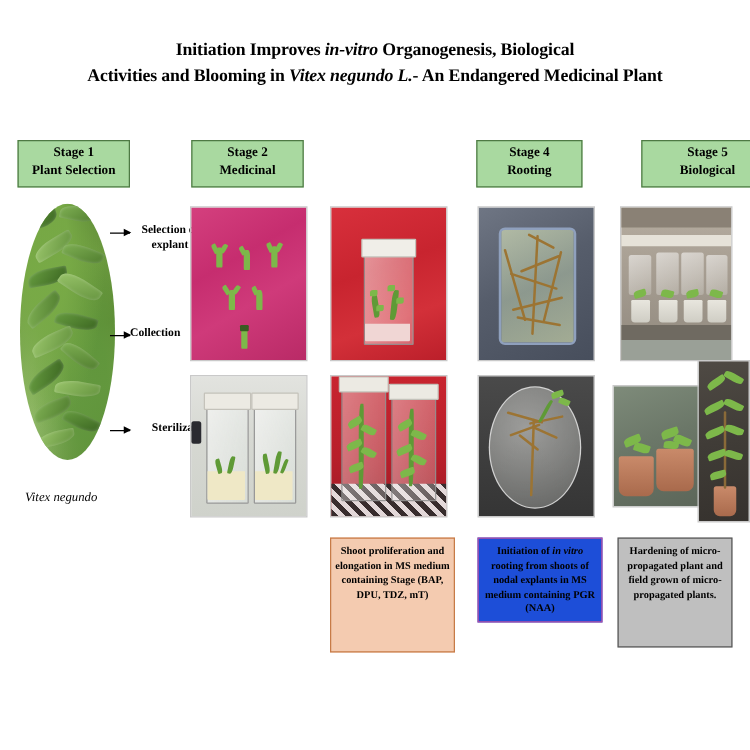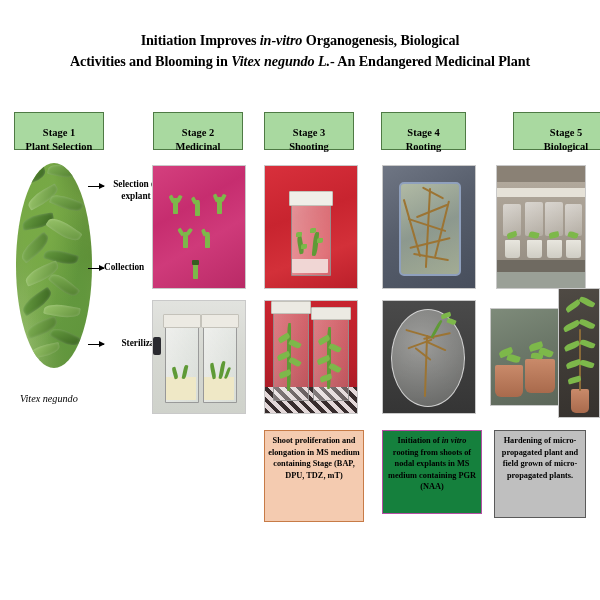--- a/index.html
+++ b/index.html
@@ -18,21 +18,21 @@
     font-family:"Liberation Serif",serif;
   }
   .title .ln{display:block;white-space:nowrap;}
   .title i{font-style:italic;}
 
   
   .stage-head{
     position:absolute;
     background:#a9d9a0;border:1.5px solid #4e7a44;
     text-align:center;font-weight:bold;font-size:10.5px;
-    line-height:14px;padding-top:13px;box-sizing:border-box;
+    line-height:14px;padding-top:3px;box-sizing:border-box;
     font-family:"Liberation Serif",serif;
   }
   .stage-head span{display:block;}
 
   
   .photo{position:absolute;overflow:hidden;}
   .photo.bord{border:1px solid #c9c9c9;}
 
   
   .oval{
@@ -105,24 +105,20 @@
     <span class="ln"><span>Activities and Blooming in </span><i>Vitex negundo L.</i><span>- An Endangered Medicinal Plant</span></span>
   </div>
 
   <div class="stage-head" style="left:14px;top:112px;width:90px;height:38px;">
     <span>Stage 1</span>
     <span>Plant Selection</span>
   </div>
   <div class="stage-head" style="left:153px;top:112px;width:90px;height:38px;">
     <span>Stage 2</span>
     <span>Medicinal</span>
-  </div>
-  <div class="stage-head" style="left:264px;top:112px;width:90px;height:38px;">
-    <span>Stage 3</span>
-    <span>Shooting</span>
   </div>
   <div class="stage-head" style="left:381px;top:112px;width:85px;height:38px;">
     <span>Stage 4</span>
     <span>Rooting</span>
   </div>
   <div class="stage-head" style="left:492px;top:112px;width:106px;height:38px;margin-left:21px;">
     <span>Stage 5</span>
     <span>Biological</span>
   </div>
 
@@ -305,22 +301,22 @@
     <div class="shoot t" style="left:21px;top:72px;width:14px;height:6px;transform:rotate(20deg);"></div>
     <div class="shoot t" style="left:9px;top:88px;width:13px;height:6px;transform:rotate(-14deg);"></div>
   </div>
 
 
   <div class="cap-box" style="left:264px;top:430px;width:100px;height:92px;
        background:#f4cbb0;border:1.5px solid #c77b47;">
     <span>Shoot proliferation and elongation in MS medium containing Stage (BAP, DPU, TDZ, mT)</span>
   </div>
 
-  <div class="cap-box" style="left:382px;top:430px;width:100px;height:84px;
-       background:#15803d;border:1.5px solid #b54fa4;">
+  <div class="cap-box" style="left:382px;top:430px;width:100px;height:68px;
+       background:#1d4ed8;border:1.5px solid #b54fa4;">
     <span>Initiation of </span><i>in vitro</i><span> rooting from shoots of nodal explants in MS medium containing PGR (NAA)</span>
   </div>
 
   <div class="cap-box" style="left:494px;top:430px;width:92px;height:88px;
        background:#bfbfbf;border:1.5px solid #5a5a5a;">
     <span>Hardening of micro-propagated plant and field grown of micro-propagated plants.</span>
   </div>
 
 </div>
 

